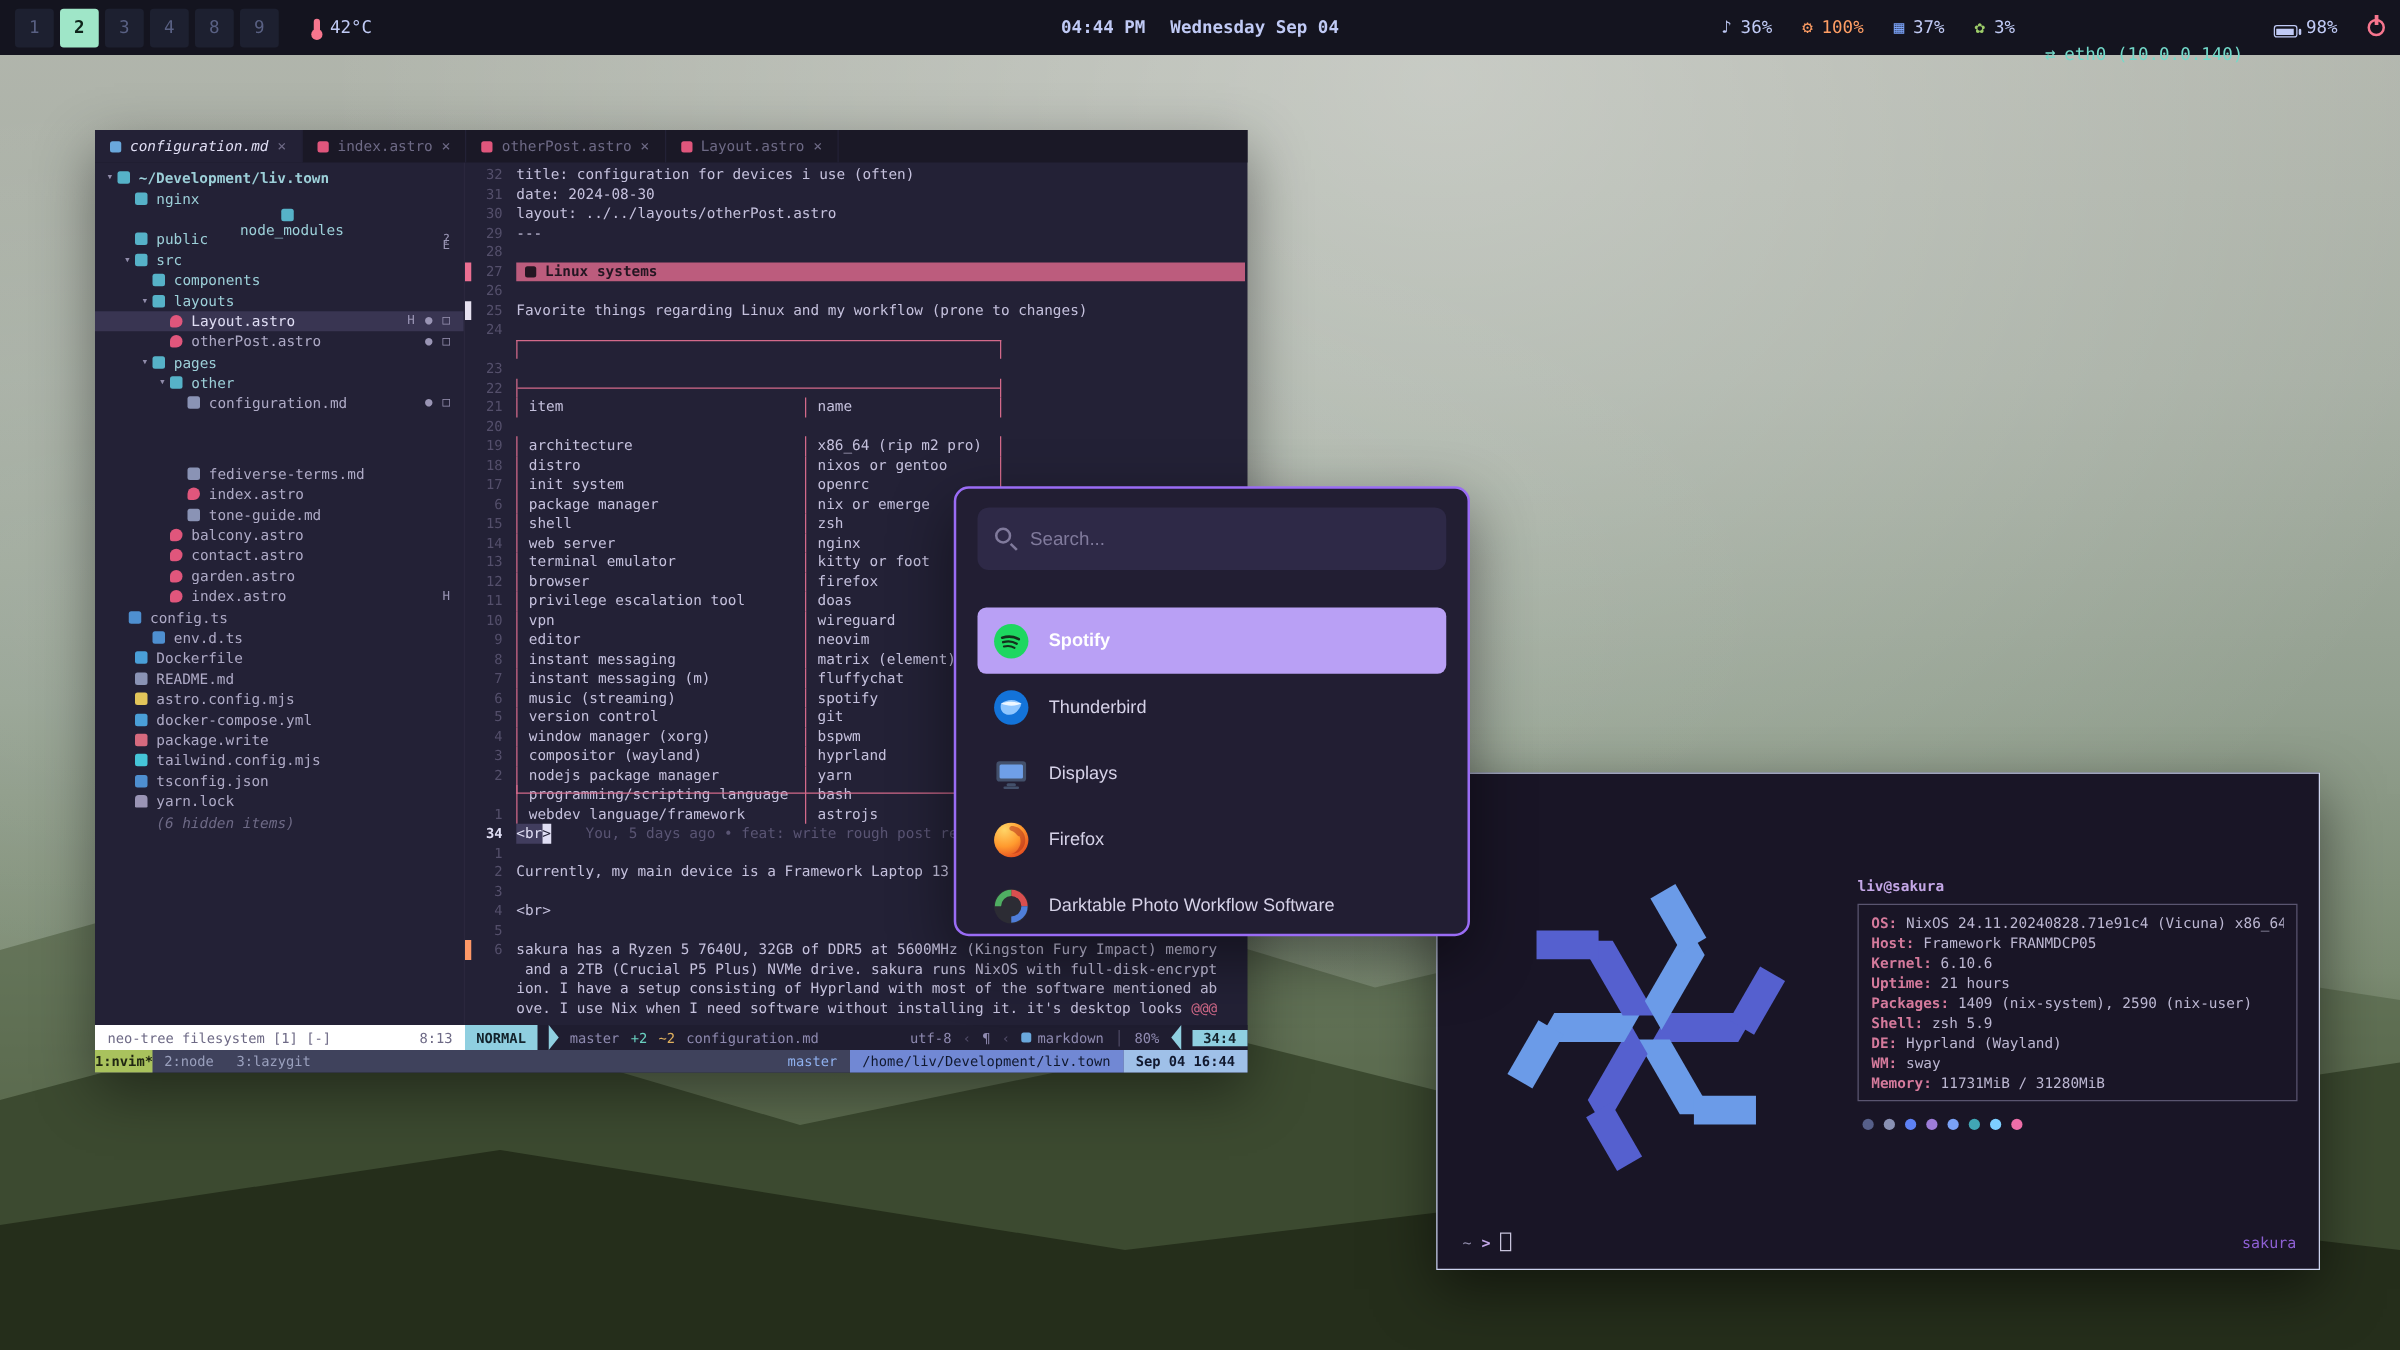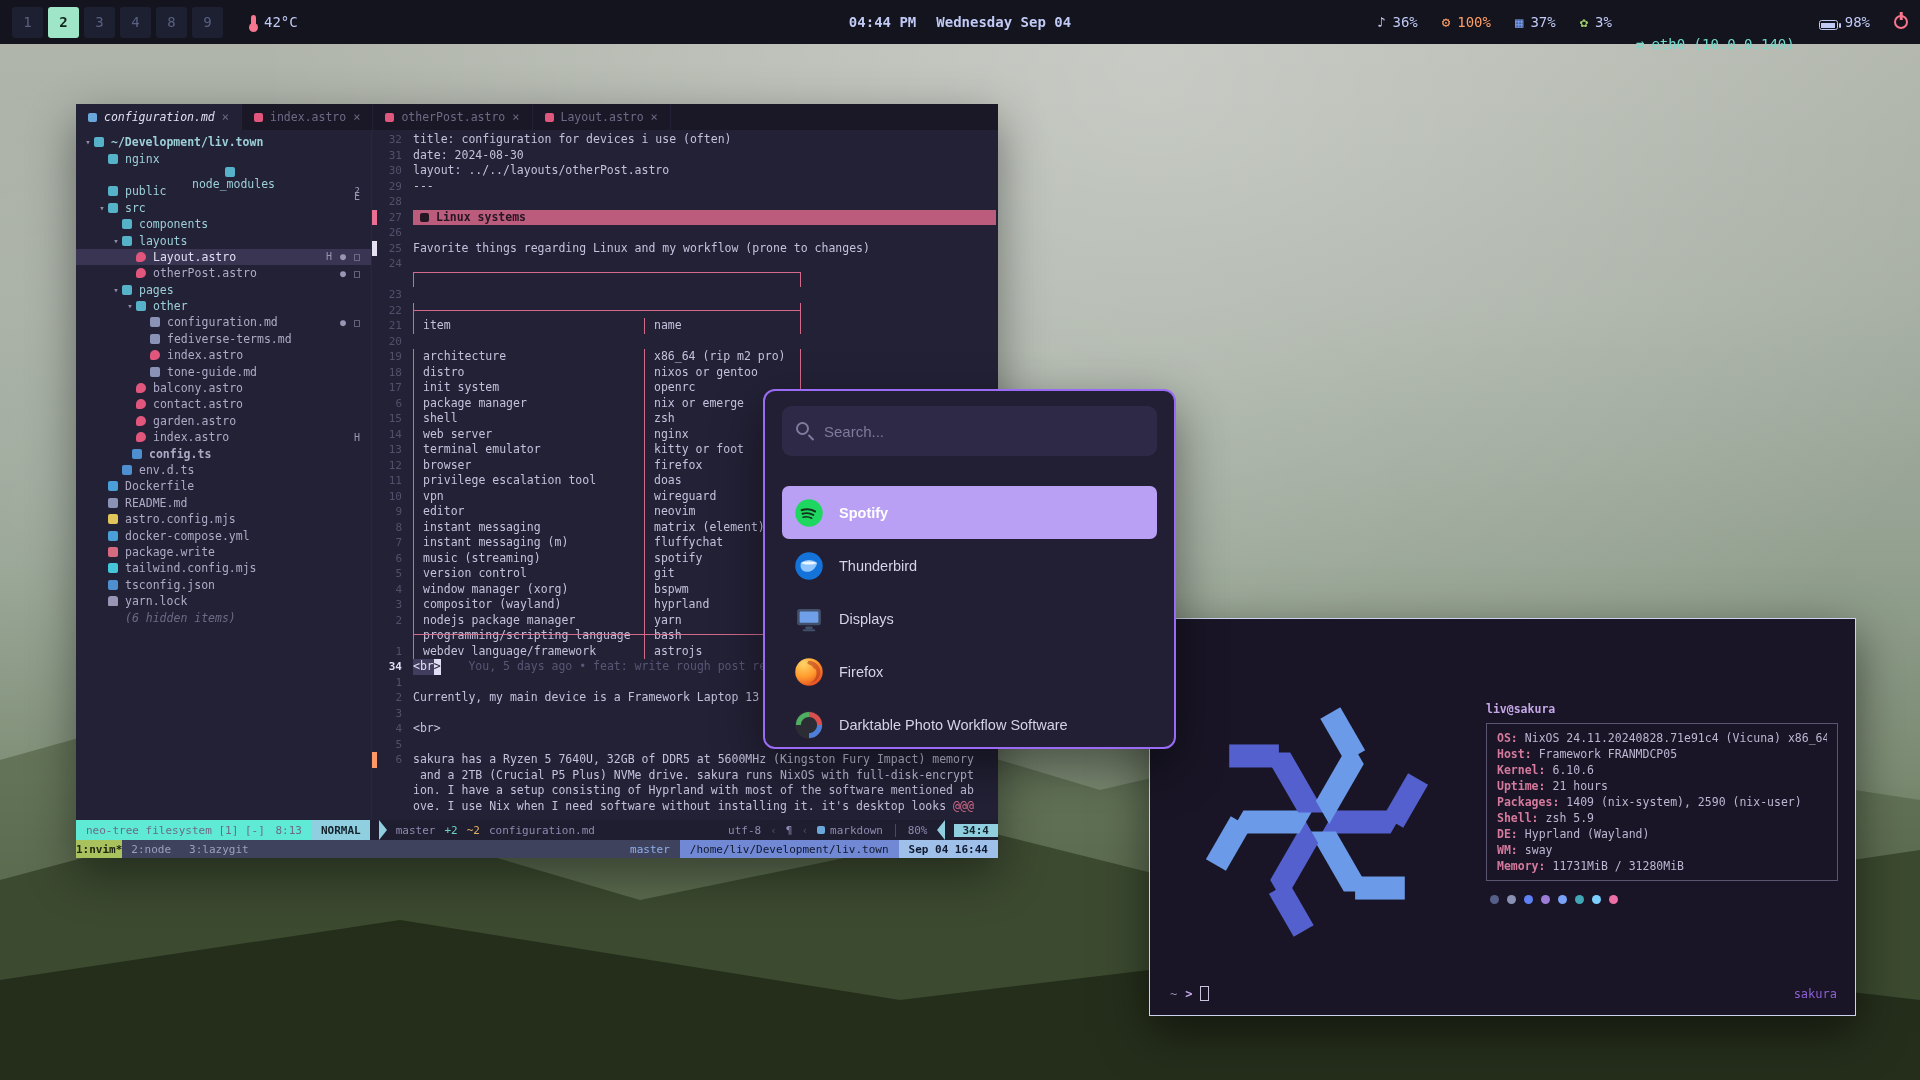--- a/index.html
+++ b/index.html
@@ -92,21 +92,21 @@
   .tc2{flex:1;border-left:1px solid var(--rose-border);padding-left:9px}
   .tsepbox{height:100%;border-left:1px solid var(--rose-border);border-right:1px solid var(--rose-border);position:relative}
   .tsepbox::after{content:"";position:absolute;left:0;right:0;top:7px;border-top:1px solid var(--rose-border)}
   .tbotbox{height:45%;border-left:1px solid var(--rose-border);border-right:1px solid var(--rose-border);border-bottom:1px solid var(--rose-border)}
   .cline{display:flex}
   .cpre{background:#413d5e;color:#e0def4}
   .cblk{background:#e0def4;color:#232136}
   .blame{color:#5a5574;white-space:pre}
 
   .statusrow{height:20px;display:flex;font-size:11px;flex:none}
-  .nts{width:236px;flex:none;background:#5eead4;color:#6e6a86;display:flex;justify-content:space-between;align-items:center;padding:0 10px}
+  .nts{width:296px;flex:none;background:#ffffff;color:#6e6a86;display:flex;justify-content:space-between;align-items:center;padding:0 10px}
   .mstatus{flex:1;background:#1f1d30;display:flex;align-items:center;color:#8f8ab0;gap:9px}
   .chip{background:var(--status-cyan);color:#13222b;font-weight:bold;padding:0 9px;height:100%;display:flex;align-items:center}
   .pl-r{width:0;height:0;border-top:10px solid transparent;border-bottom:10px solid transparent;border-left:8px solid var(--status-cyan)}
   .pl-l{width:0;height:0;border-top:10px solid transparent;border-bottom:10px solid transparent;border-right:8px solid var(--status-cyan)}
   .msright{margin-left:auto;display:flex;align-items:center;gap:9px}
   .sep::before{content:"‹";color:#544f6b}
   .eolicon::before{content:"¶"}
   .ftdot{width:8px;height:8px;background:#6aa8dc;border-radius:2px;display:inline-block;margin-right:5px}
   .gadd{color:#6ad0c0}.gchg{color:#e0b05e}
   .vbar{color:#544f6b}
@@ -303,21 +303,21 @@
           <span class="fic fi-folder-open"></span>
           <span class="tlab">other</span>
           <span class="tbadge"></span>
         </div>
         <div class="trow" style="padding-left: 62px;">
           <span class="chev"></span>
           <span class="fic fi-md"></span>
           <span class="tlab">configuration.md</span>
           <span class="tbadge">● □</span>
         </div>
-        <div class="trow" style="padding-left: 62px;">
+        <div class="trow" style="padding-left: 62px; margin-top: 40px;">
           <span class="chev"></span>
           <span class="fic fi-md"></span>
           <span class="tlab">fediverse-terms.md</span>
           <span class="tbadge"></span>
         </div>
         <div class="trow" style="padding-left: 62px;">
           <span class="chev"></span>
           <span class="fic fi-astro"></span>
           <span class="tlab">index.astro</span>
           <span class="tbadge"></span>
@@ -345,21 +345,21 @@
           <span class="fic fi-astro"></span>
           <span class="tlab">garden.astro</span>
           <span class="tbadge"></span>
         </div>
         <div class="trow" style="padding-left: 48px;">
           <span class="chev"></span>
           <span class="fic fi-astro"></span>
           <span class="tlab">index.astro</span>
           <span class="tbadge">H</span>
         </div>
-        <div class="trow" style="padding-left: 44px; font-weight: bold;">
+        <div class="trow" style="padding-left: 15px;">
           <span class="chev"></span>
           <span class="fic fi-ts"></span>
           <span class="tlab">config.ts</span>
           <span class="tbadge"></span>
         </div>
         <div class="trow" style="padding-left: 34px;">
           <span class="chev"></span>
           <span class="fic fi-ts"></span>
           <span class="tlab">env.d.ts</span>
           <span class="tbadge"></span>

